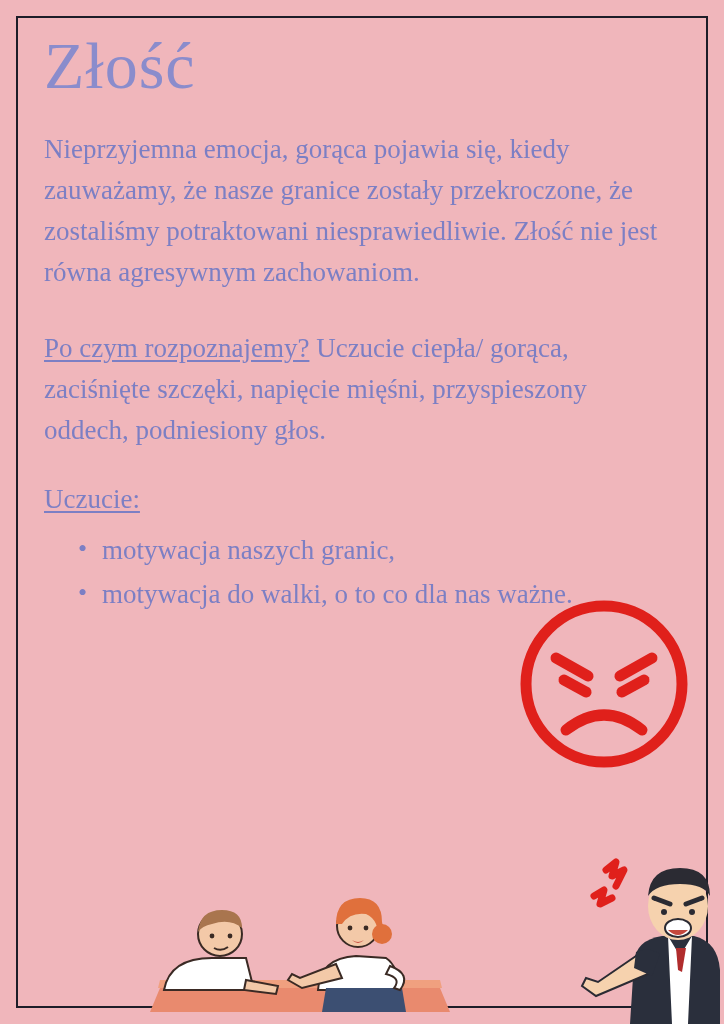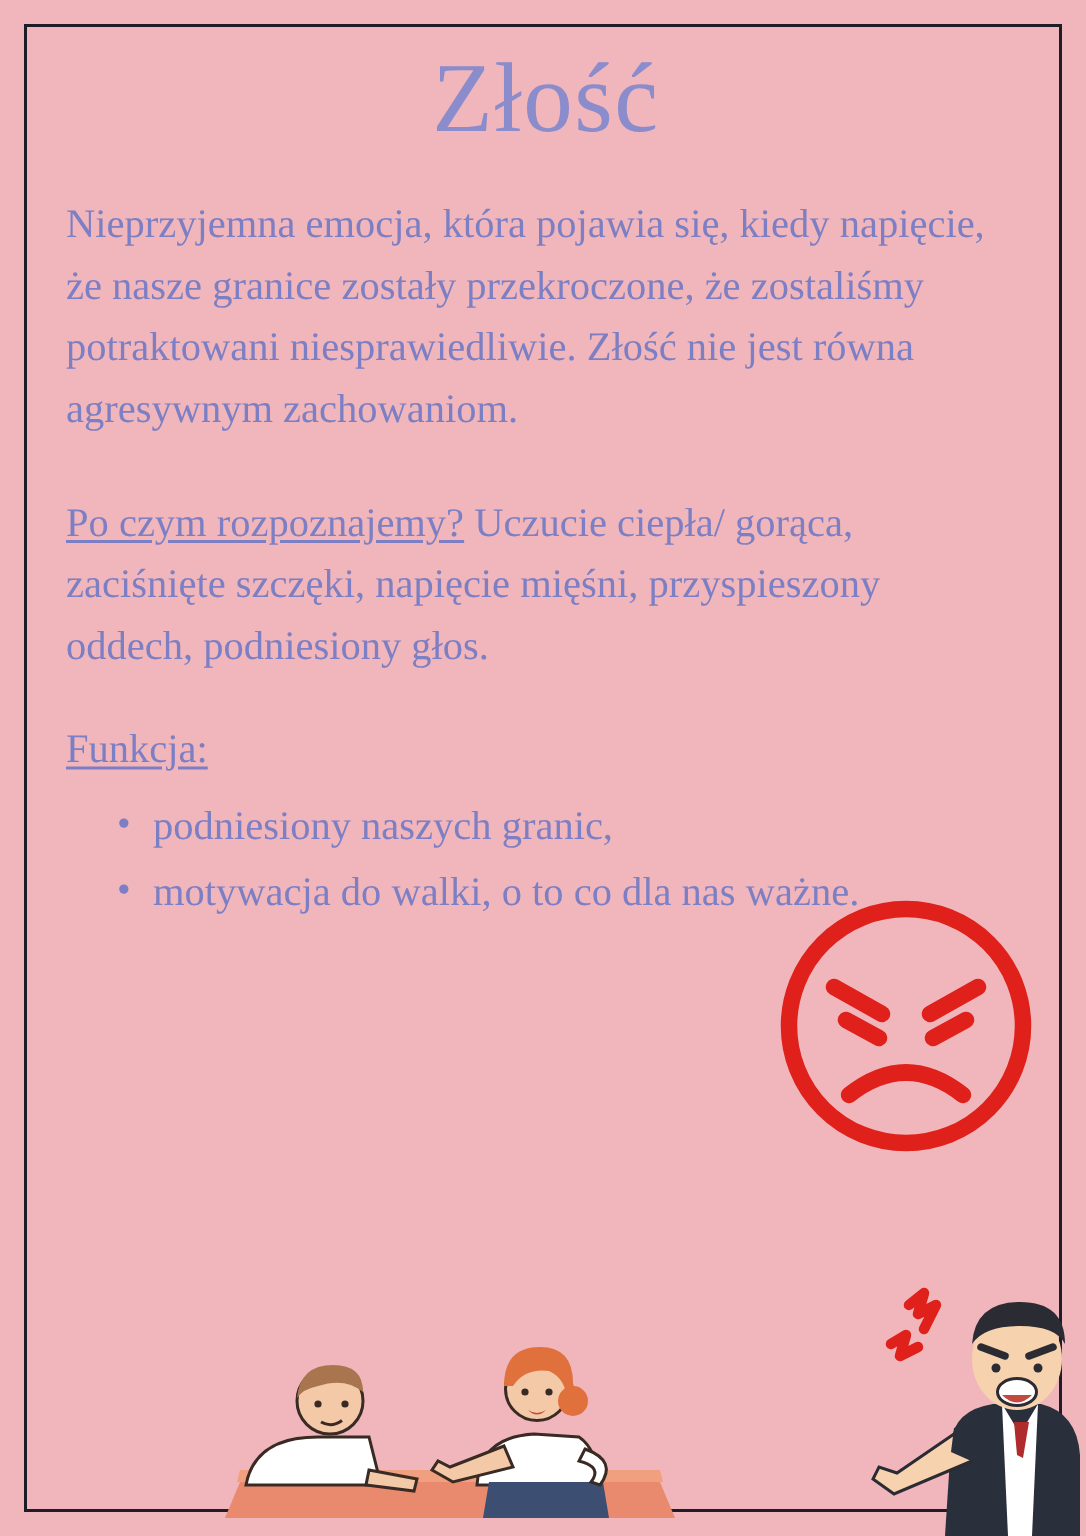--- a/index.html
+++ b/index.html
@@ -30,21 +30,20 @@
     box-sizing: border-box;
     pointer-events: none;
   }
   .content {
     position: absolute;
     left: 44px;
     top: 30px;
     width: 640px;
   }
   .title {
-    text-align: center;
     font-size: 66px;
     line-height: 1.1;
     color: #8a8ccc;
     font-family: "Liberation Serif", serif;
     font-weight: normal;
     margin: 0 0 26px 0;
     letter-spacing: 1px;
   }
   .para {
     font-size: 27px;
@@ -117,28 +116,28 @@
 <body>
 
 <div class="poster">
 
   <div class="frame"></div>
 
   <div class="content">
 
     <h1 class="title">Złość</h1>
 
-    <p class="para">Nieprzyjemna emocja, która pojawia się, kiedy napięcie, że nasze granice zostały przekroczone, że zostaliśmy potraktowani niesprawiedliwie. Złość nie jest równa agresywnym zachowaniom.</p>
+    <p class="para">Nieprzyjemna emocja, gorąca pojawia się, kiedy zauważamy, że nasze granice zostały przekroczone, że zostaliśmy potraktowani niesprawiedliwie. Złość nie jest równa agresywnym zachowaniom.</p>
 
     <p class="section section-gap"><span class="u">Po czym rozpoznajemy?</span><span> Uczucie ciepła/ gorąca, zaciśnięte szczęki, napięcie mięśni, przyspieszony oddech, podniesiony głos.</span></p>
 
-    <p class="section section-gap"><span class="u">Funkcja:</span></p>
+    <p class="section section-gap"><span class="u">Uczucie:</span></p>
 
     <ul class="bullets">
-      <li>podniesiony naszych granic,</li>
+      <li>motywacja naszych granic,</li>
       <li>motywacja do walki, o to co dla nas ważne.</li>
     </ul>
 
   </div>
 
   <div class="angry-face">
     <svg viewBox="0 0 176 176" width="176" height="176" aria-hidden="true">
       <circle cx="88" cy="88" r="78" fill="none" stroke="#e0201b" stroke-width="11"></circle>
 
       <path d="M40 62 L72 80" stroke="#e0201b" stroke-width="11" stroke-linecap="round" fill="none"></path>

